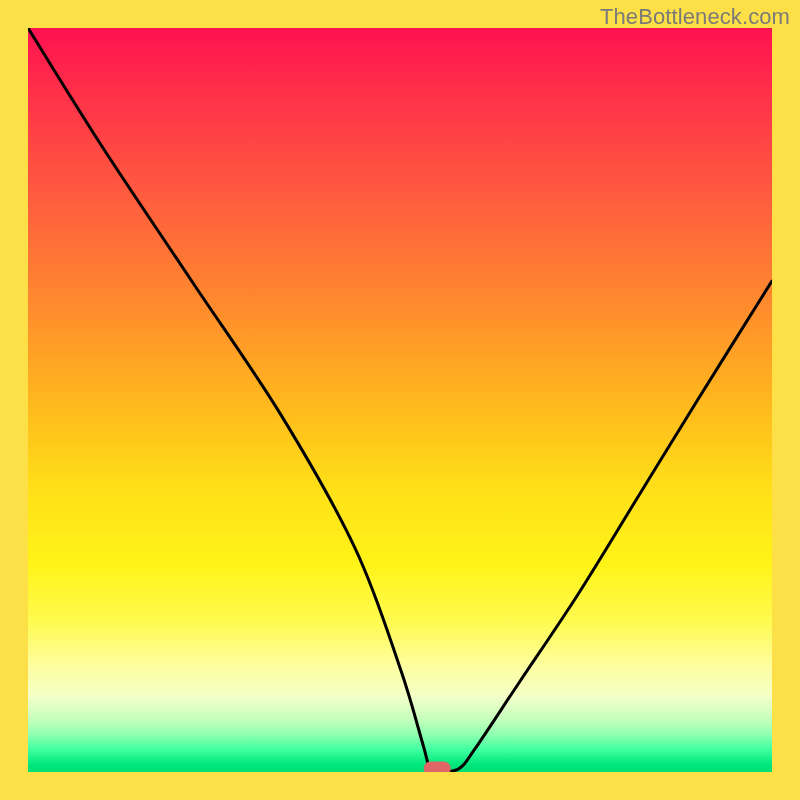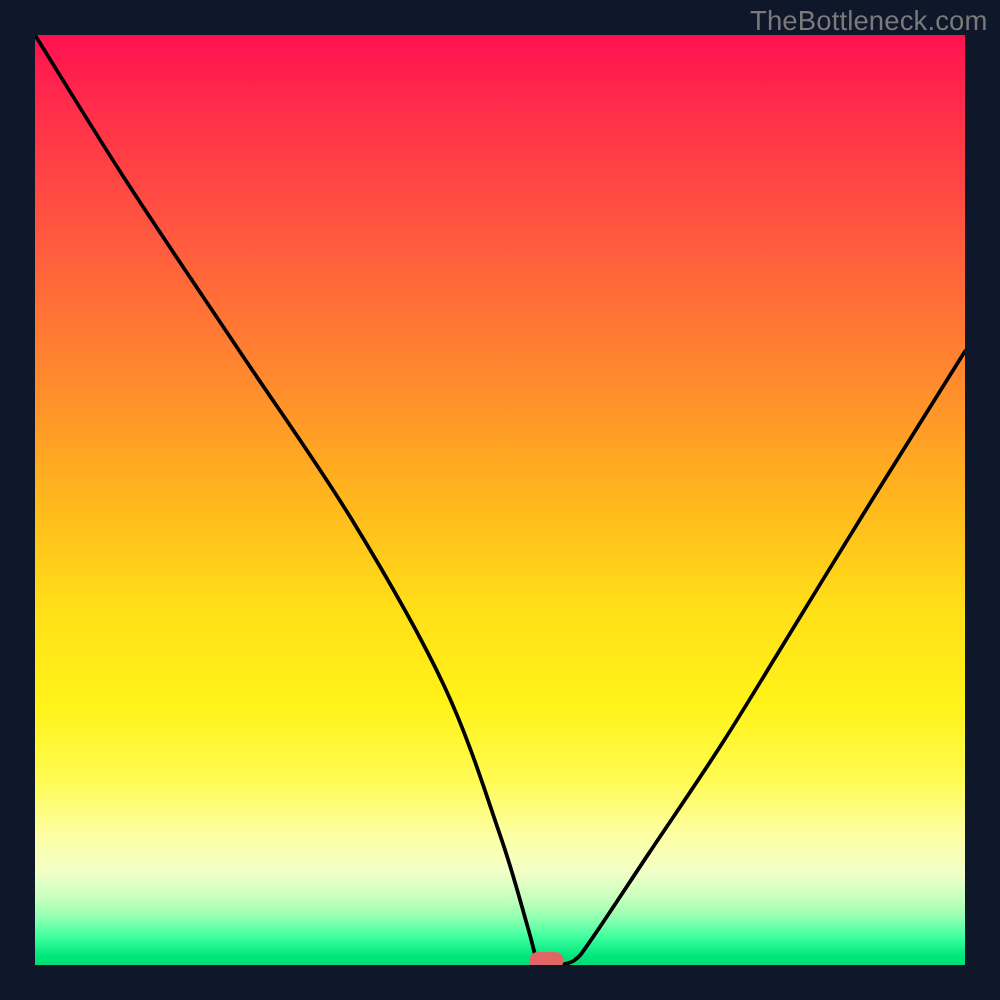--- a/index.html
+++ b/index.html
@@ -8,21 +8,21 @@
     width: 800px;
     height: 800px;
     background: #000;
     overflow: hidden;
     font-family: Arial, Helvetica, sans-serif;
   }
   .frame {
     position: relative;
     width: 800px;
     height: 800px;
-    background: #0f172a;
+    background: #fde047;
   }
   .plot-area {
     position: absolute;
     left: 28px;
     top: 28px;
     width: 744px;
     height: 744px;
     overflow: hidden;
   }
   .gradient {

